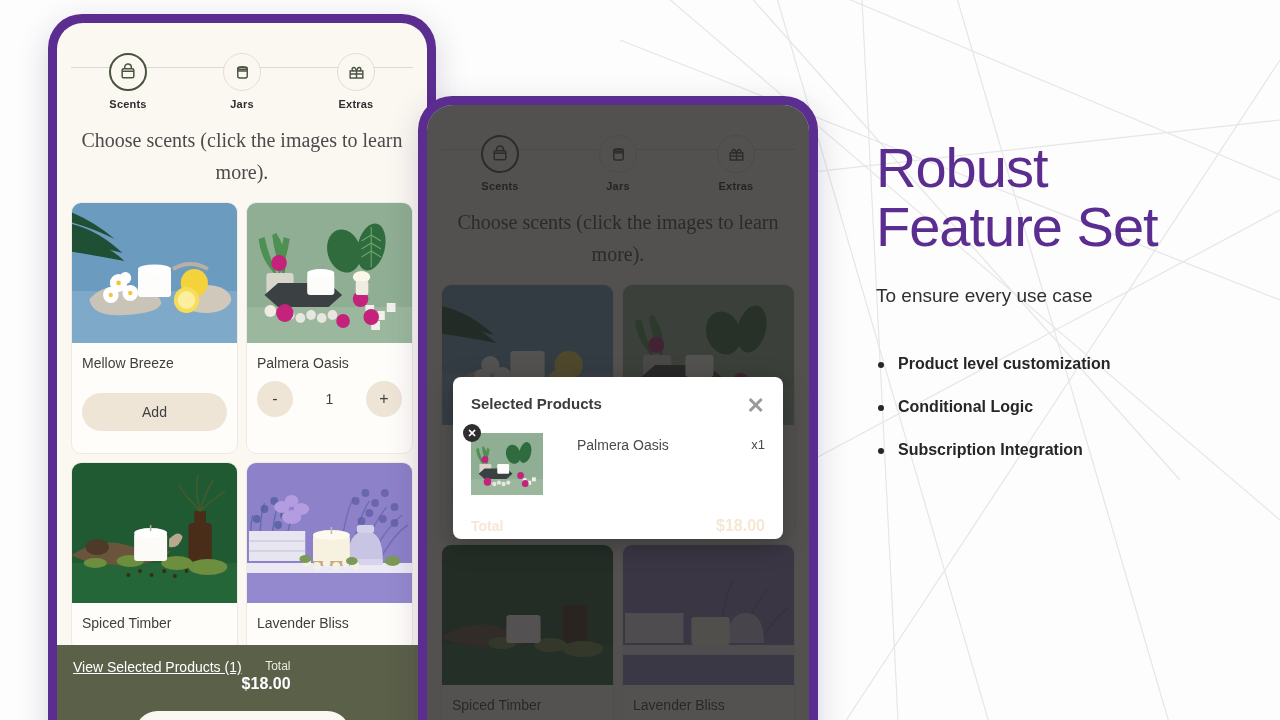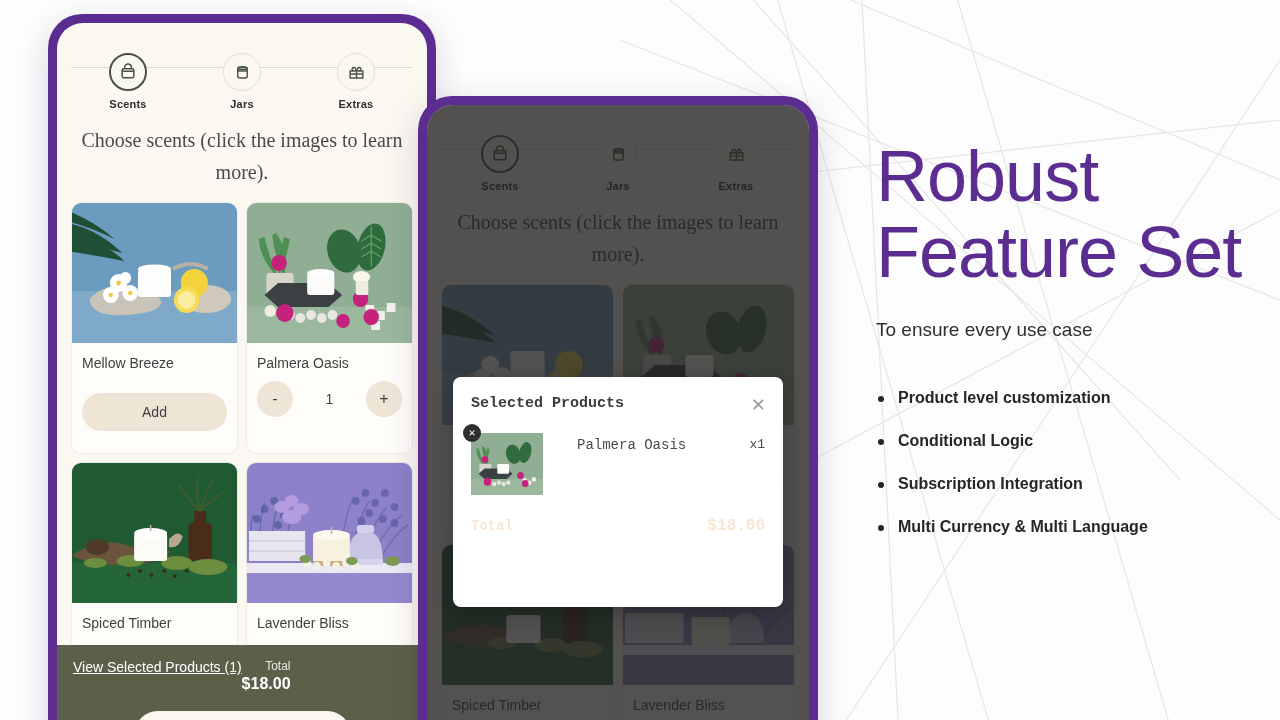--- a/index.html
+++ b/index.html
@@ -165,23 +165,22 @@
   
   .modal {
     position: absolute;
     left: 26px; right: 26px;
     top: 272px;
     background: #ffffff;
     border-radius: 8px;
     padding: 18px 18px 0;
     z-index: 9;
     box-shadow: 0 6px 26px rgba(0,0,0,.28);
-    height: 230px;
+    height: 162px;
     overflow: hidden;
-    font-family: Liberation Mono, monospace;
   }
   .modal-head {
     display: flex; justify-content: space-between; align-items: flex-start;
   }
   .modal-title { font-size: 15px; font-weight: bold; color: #3c3c3c; }
   .modal-close {
     font-size: 22px; color: #9a9a9a; cursor: pointer; line-height: 1;
     font-weight: bold;
   }
   .modal-item {
@@ -210,21 +209,21 @@
   .modal-total-label { font-size: 14px; font-weight: bold; }
   .modal-total-value { font-size: 16px; font-weight: bold; }
 
   
   #right-panel {
     position: absolute;
     left: 876px; top: 138px;
     width: 380px;
   }
   .headline {
-    font-size: 72px; line-height: 1.06; font-weight: normal;
+    font-size: 56px; line-height: 1.06; font-weight: normal;
     color: #5b2d91;
     letter-spacing: -1px;
   }
   .subhead {
     margin-top: 24px;
     font-size: 19px; line-height: 1.6; color: #2f2f2f;
   }
   .feature-list { margin-top: 44px; list-style: none; }
   .feature-item {
     position: relative;
@@ -718,17 +717,16 @@
       <div>Robust</div>
       <div>Feature Set</div>
     </div>
     <div class="subhead">
       <div>To ensure every use case</div>
     </div>
     <ul class="feature-list">
       <li class="feature-item">Product level customization</li>
       <li class="feature-item">Conditional Logic</li>
       <li class="feature-item">Subscription Integration</li>
-      <li class="feature-item">Multi Currency &amp; Multi Language</li>
     </ul>
   </div>
 
 </div>
 
 </body></html>

